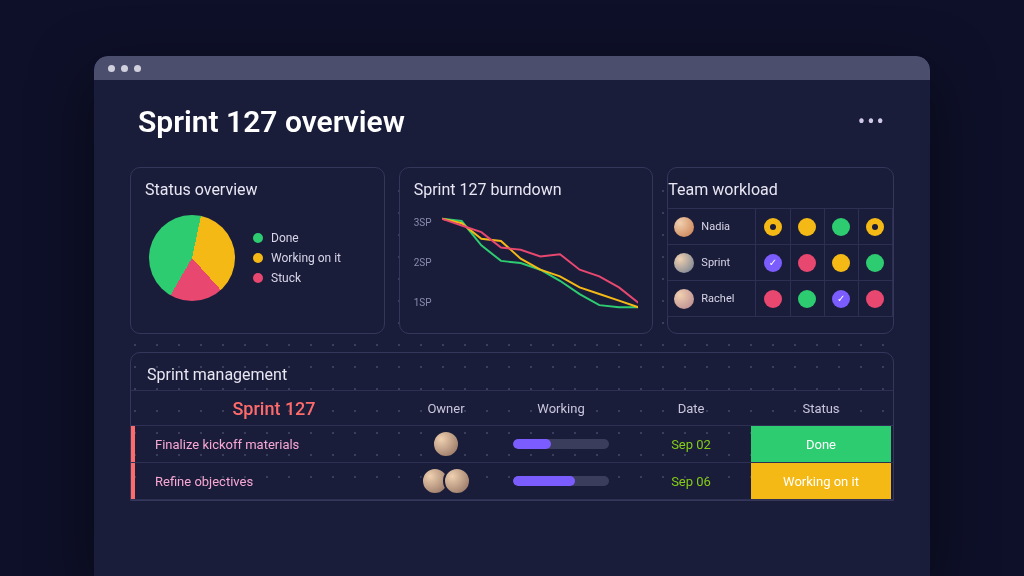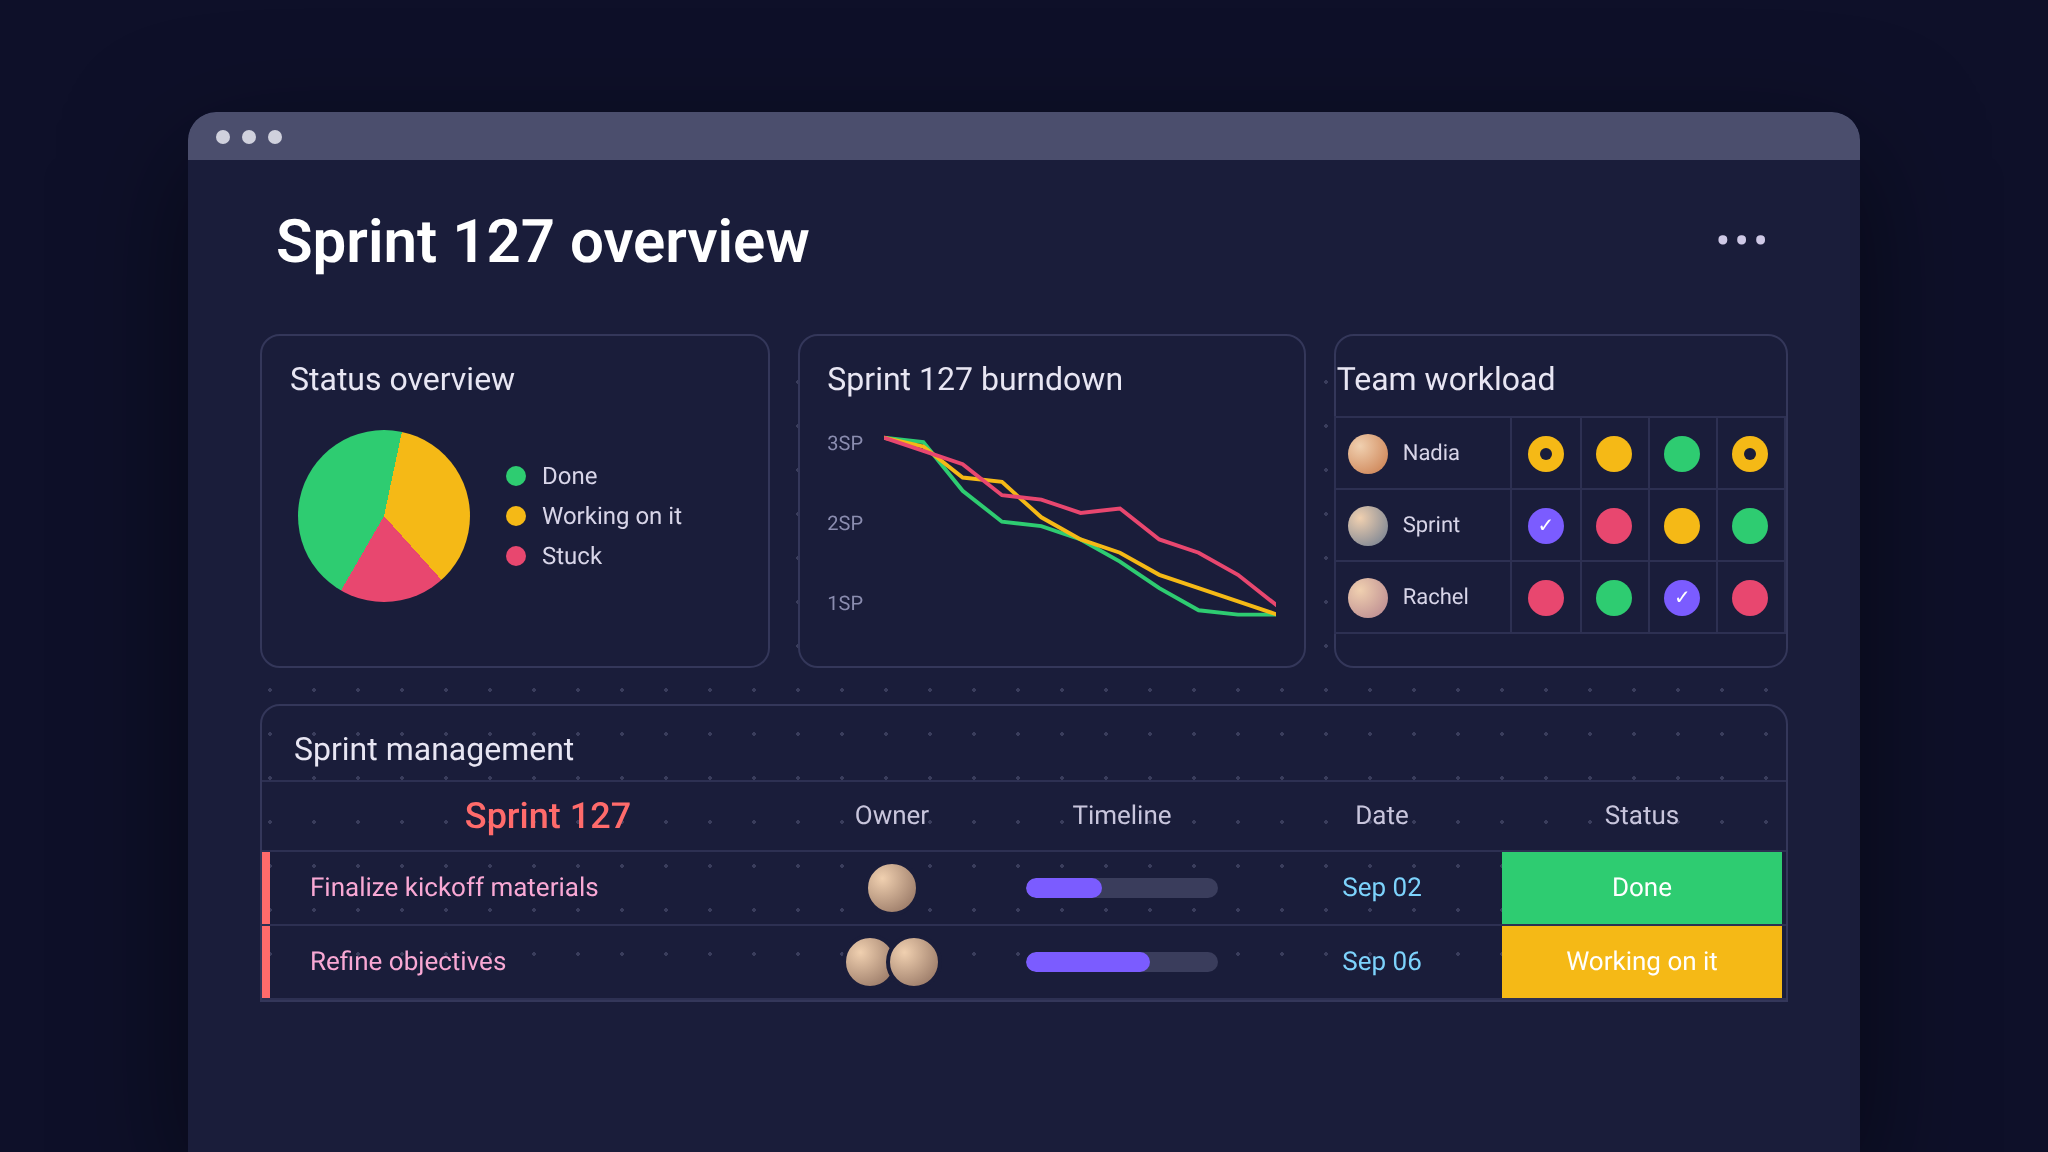--- a/index.html
+++ b/index.html
@@ -36,21 +36,21 @@
 .sprint-label{color:#ff6b6b!important;font-size:18px!important;text-align:right;padding-left:16px;font-weight:500}
 .plus{color:#c8c5dc;font-size:16px;cursor:pointer}
 .row{display:grid;grid-template-columns:270px 90px 140px 120px 140px 24px;align-items:center;height:36px;border-bottom:1px solid #2d3052}
 .row-title{color:#f9a8d4;font-size:13px;padding-left:20px;border-left:4px solid #ff6b6b;height:100%;display:flex;align-items:center}
 .owner-cell{display:flex;justify-content:center;gap:-4px}
 .owner-cell .avatar{width:24px;height:24px;border:2px solid #1a1d3a;margin-left:-6px}
 .owner-cell .avatar:first-child{margin-left:0}
 .timeline{display:flex;justify-content:center}
 .tl-bar{width:96px;height:10px;border-radius:6px;background:#3a3d5c;overflow:hidden}
 .tl-fill{height:100%;background:#7b5cff;border-radius:6px}
-.date-cell{color:#7dd3fc;font-size:13px;text-align:center}
+.date-cell{color:#84cc16;font-size:13px;text-align:center}
 .status-cell{height:100%;display:flex;align-items:center;justify-content:center;color:#fff;font-size:13px}
 </style>
 </head>
 <body>
 
 <div class="window">
   <div class="titlebar">
     <div class="tdot"></div>
     <div class="tdot"></div>
     <div class="tdot"></div>
@@ -157,21 +157,21 @@
           </div>
         </div>
     </div>
   </div>
 
   <div class="mgmt">
     <div class="mgmt-title">Sprint management</div>
     <div class="mgmt-head">
       <div class="sprint-label">Sprint 127</div>
       <div>Owner</div>
-      <div>Timeline</div>
+      <div>Working</div>
       <div>Date</div>
       <div>Status</div>
       <div class="plus">+</div>
     </div>
     <div id="rows">
         <div class="row">
     <div class="row-title">Finalize kickoff materials</div>
     <div class="owner-cell">
             <div class="avatar" style="background:radial-gradient(circle at 30% 30%,#f0d0b0,#8a6a5a)"></div>
           </div>

